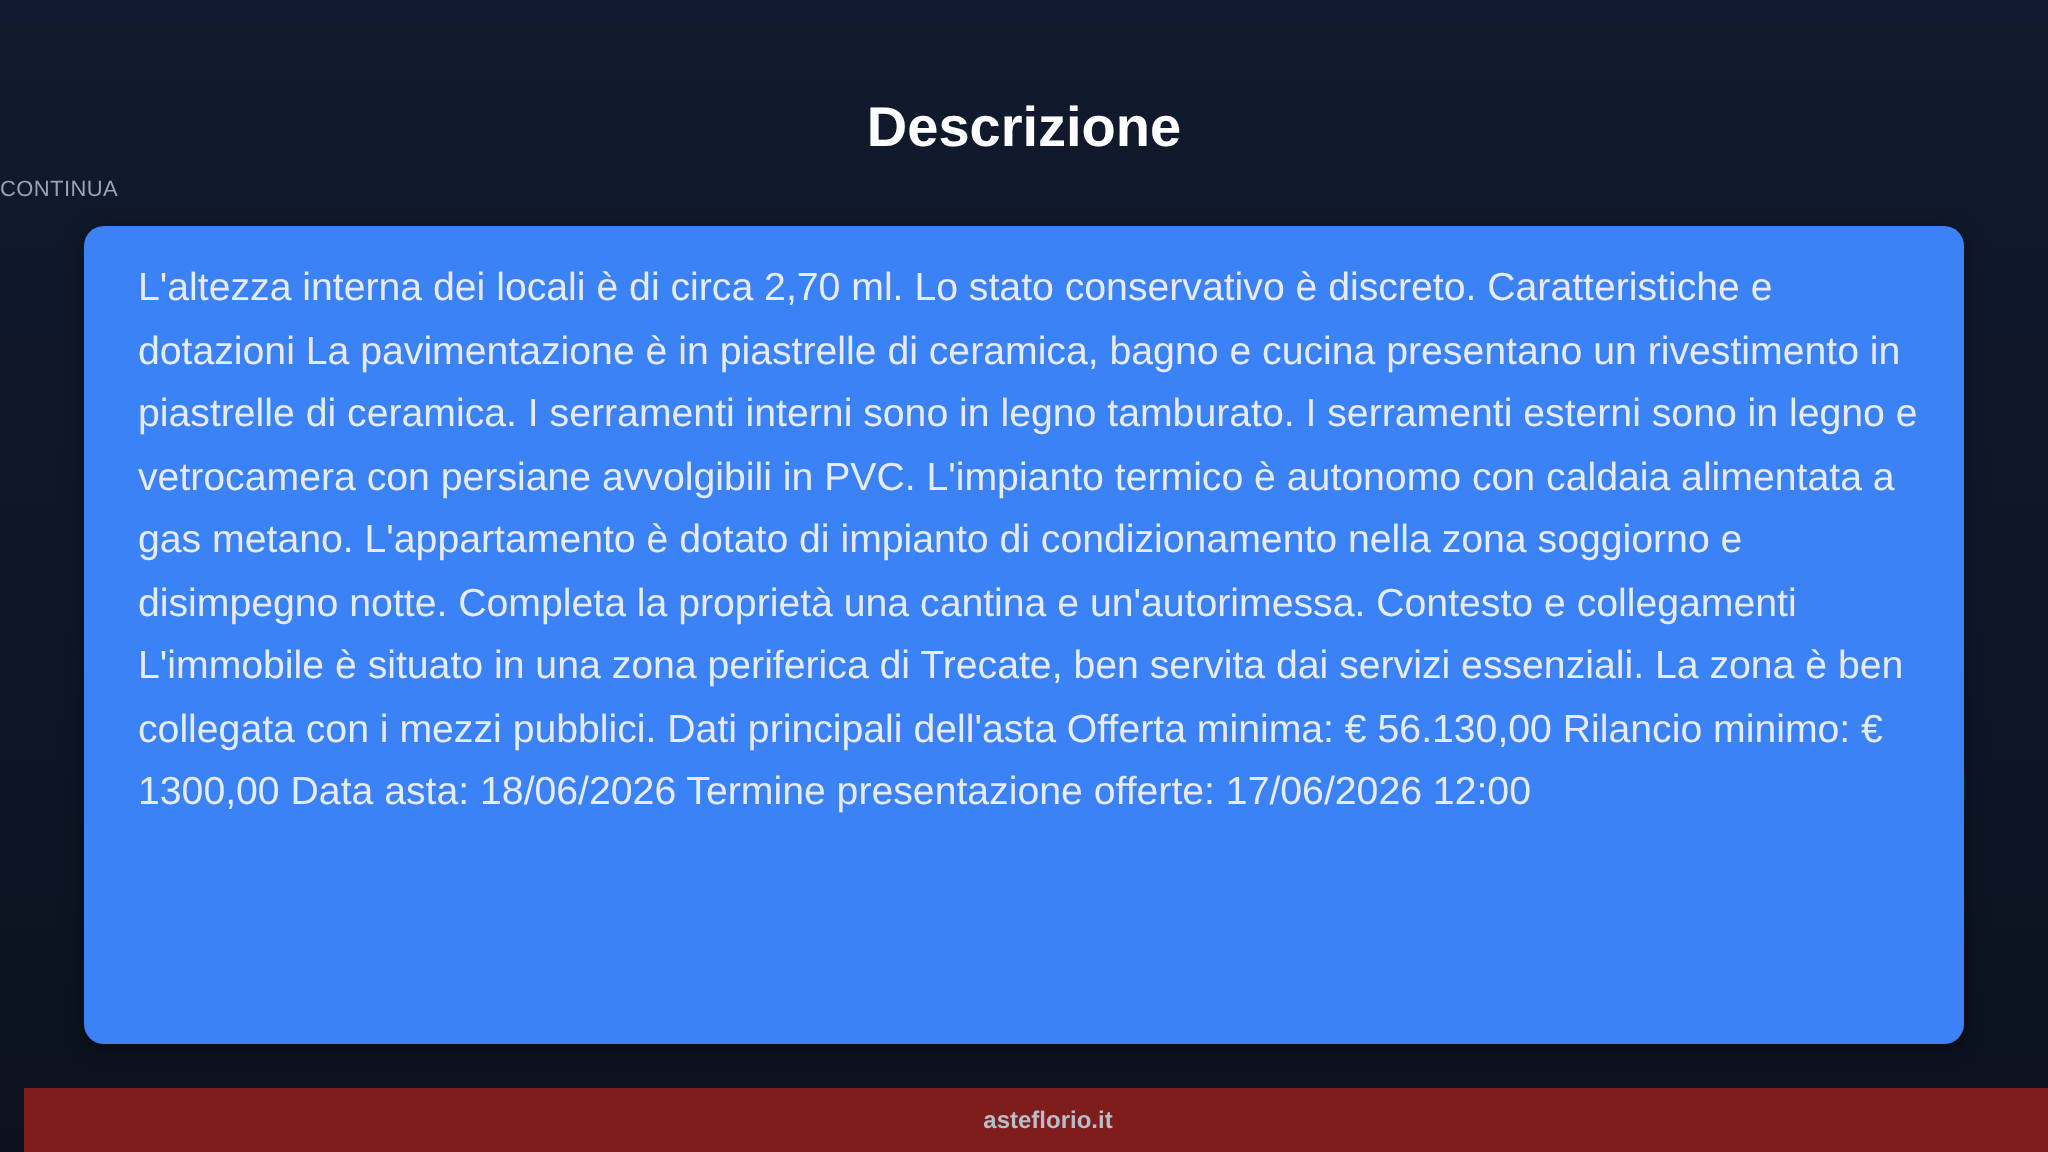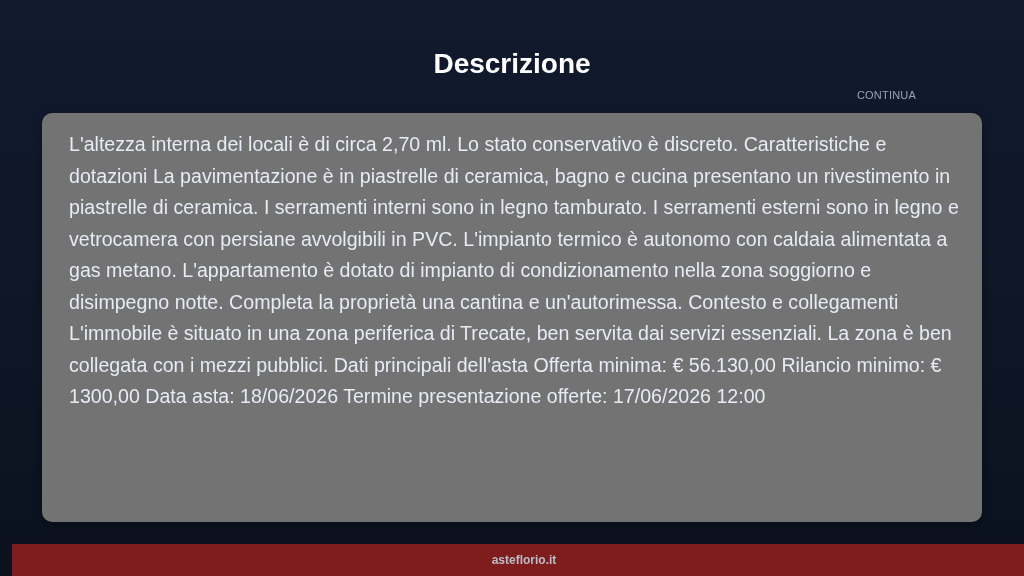--- a/index.html
+++ b/index.html
@@ -9,25 +9,25 @@
       font-family: "Liberation Sans", sans-serif;
       position: relative;
     }
     .title {
       position: absolute; top: 49px; left: 0; width: 1024px;
       text-align: center; color: #ffffff; font-weight: bold; font-size: 28px;
       line-height: 30px;
     }
     .subtitle {
       position: absolute; top: 89px; left: 0; width: 916px;
-      text-align: right; color: #9aa3b5; font-size: 11px; letter-spacing: 0.2px;
+      text-align: left; color: #9aa3b5; font-size: 11px; letter-spacing: 0.2px;
     }
     .card {
       position: absolute; top: 113px; left: 42px; width: 940px; height: 409px;
-      background: #737373; border-radius: 10px;
+      background: #3b82f6; border-radius: 10px;
       box-shadow: 0 2px 10px rgba(0,0,0,0.35);
     }
     .card-text {
       position: absolute; top: 16px; left: 27px; width: 900px;
       color: #e6ebf5; font-size: 19.6px; line-height: 31.5px;
       margin: 0;
     }
     .footer {
       position: absolute; top: 544px; left: 0; width: 1024px; height: 32px;
       background: #7f1d1d;

